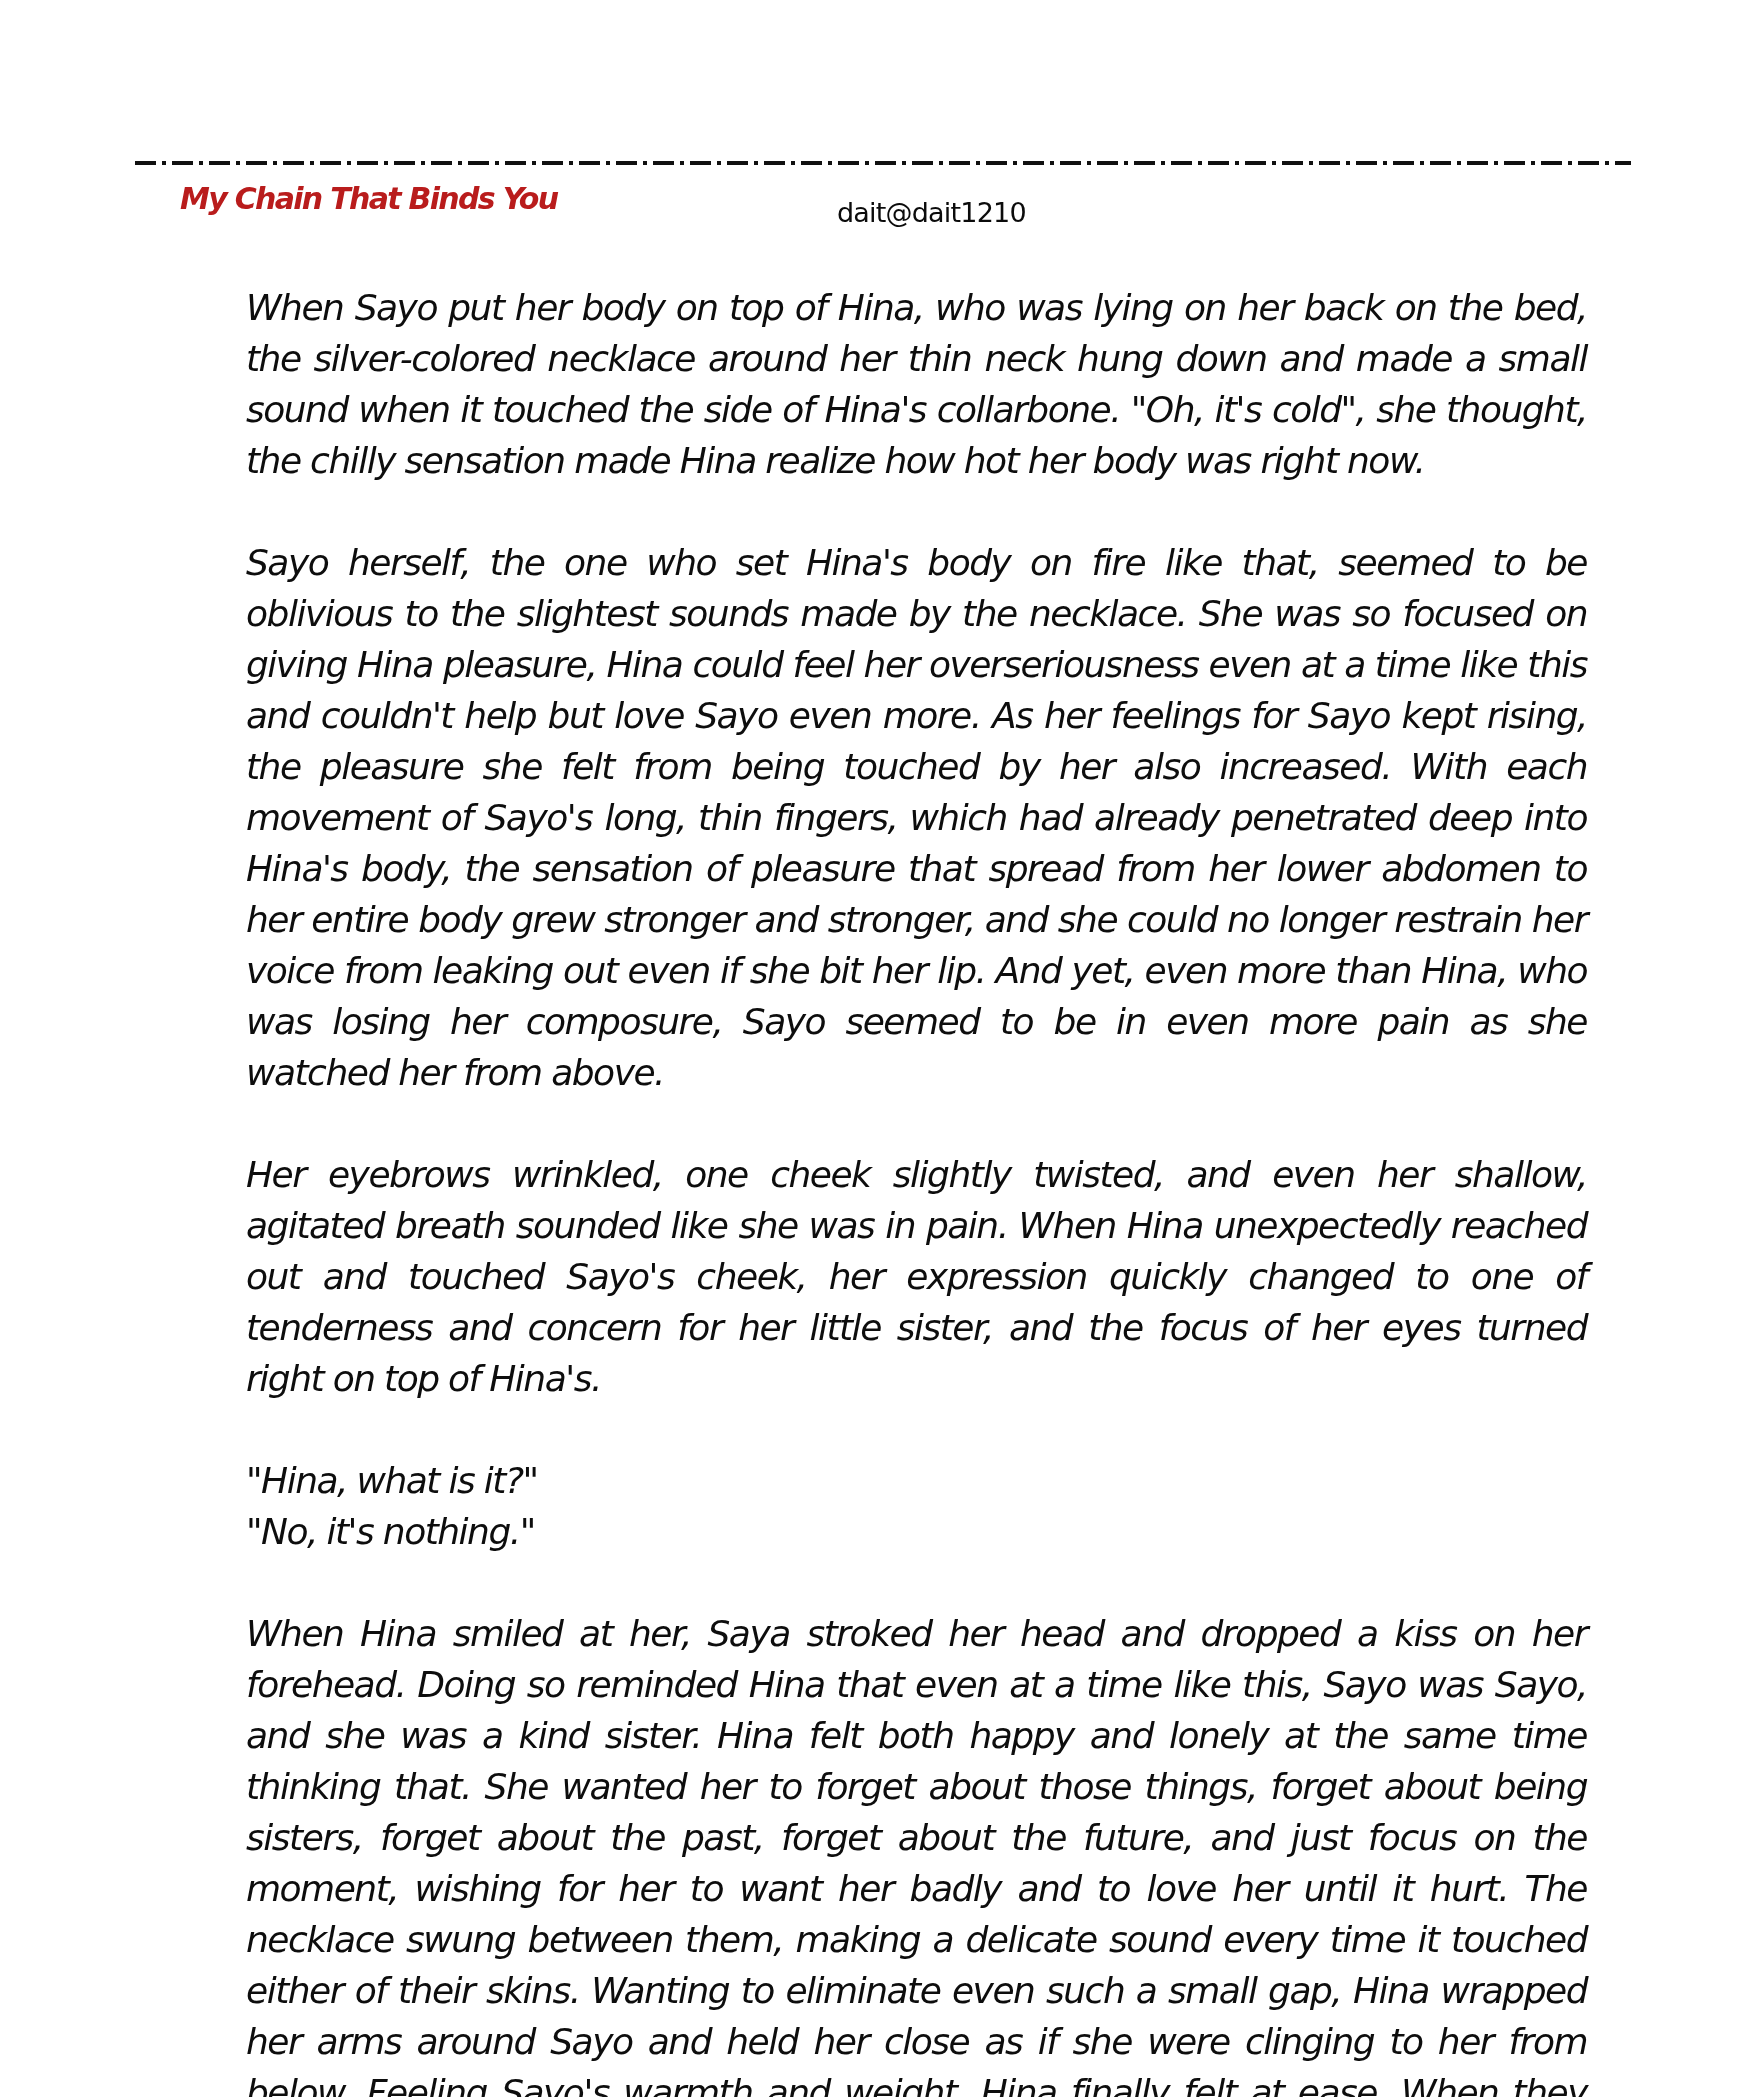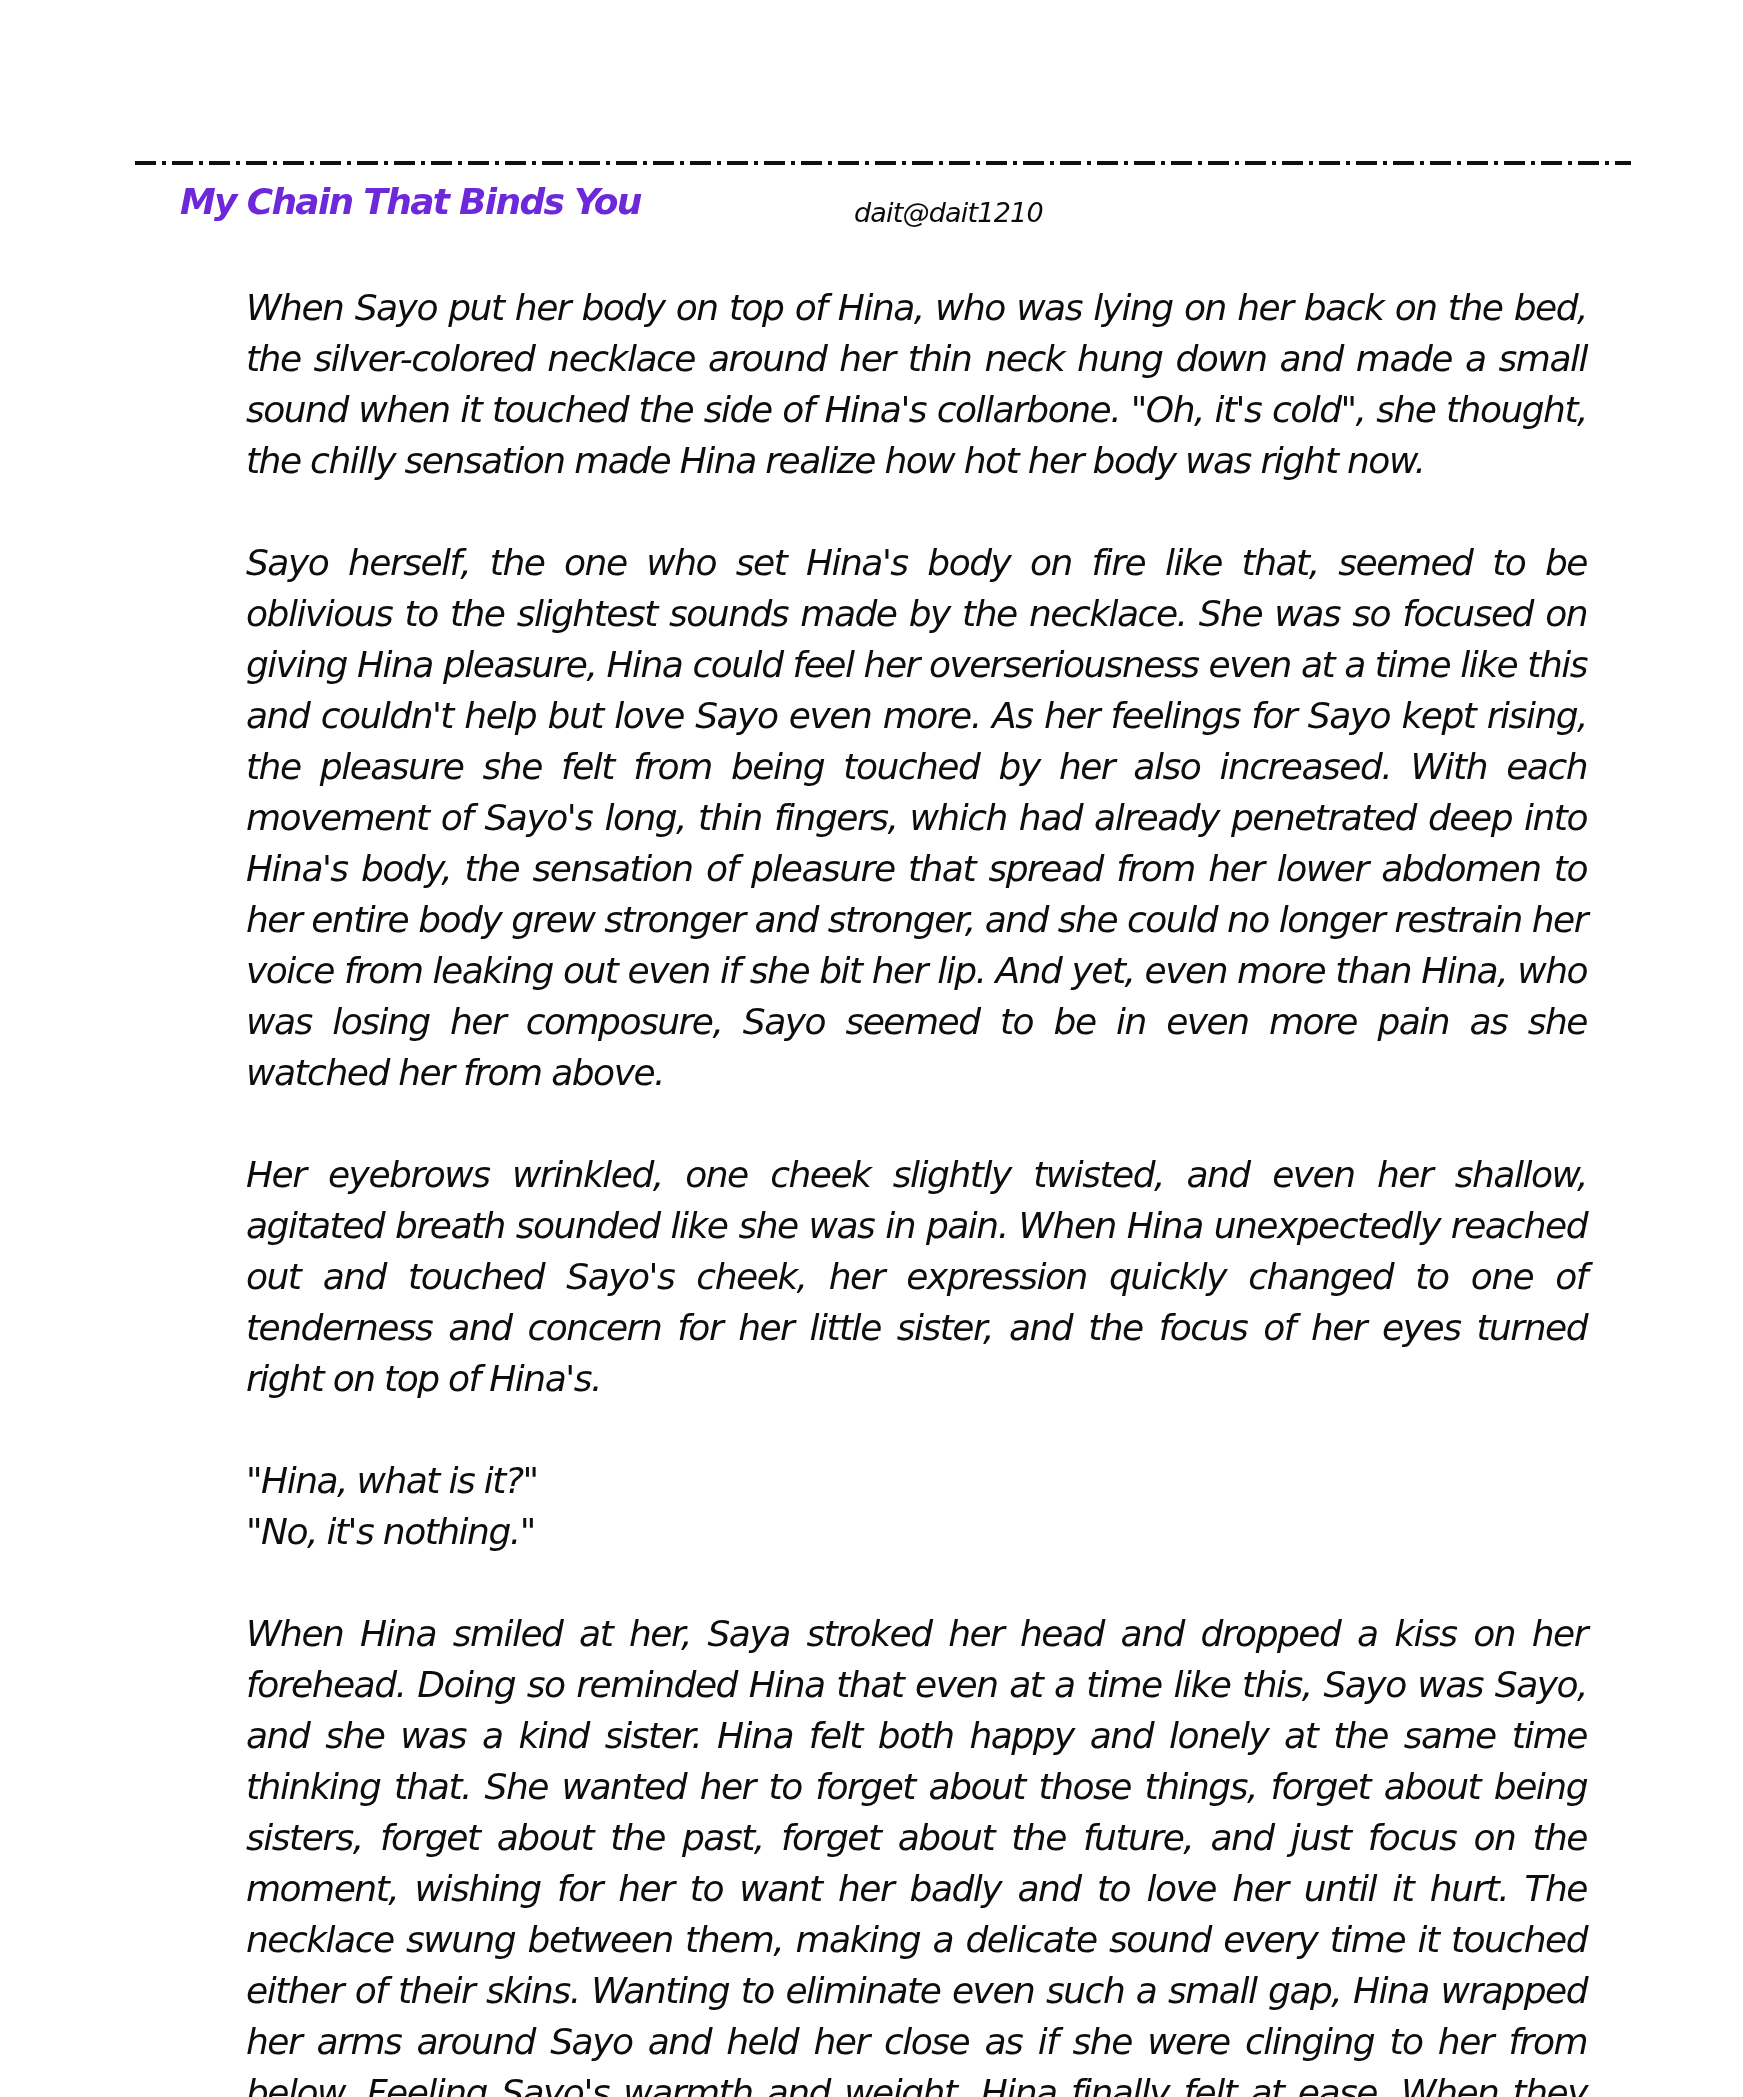--- a/index.html
+++ b/index.html
@@ -37,36 +37,34 @@
     left: 180px;
     top: 184px;
     width: 1426px;
     height: 63px;
     white-space: nowrap;
   }
   .title {
     display: inline-block;
     font-style: italic;
     font-weight: bold;
-    font-size: 36px;
+    font-size: 30px;
     line-height: 1;
     letter-spacing: -1.7px;
-    color: #6d28d9;
+    color: #b91c1c;
   }
   .credit {
     position: absolute;
     left: 657px;
     top: 15px;
-    font-style: italic;
     font-weight: normal;
     font-size: 27px;
     line-height: 1;
     letter-spacing: -0.8px;
     color: #0b0b0b;
-    margin-left: 17px;
   }
 
   
   .story {
     position: absolute;
     left: 246px;
     top: 274px;
     width: 1341px;
     font-style: italic;
     font-size: 36px;

